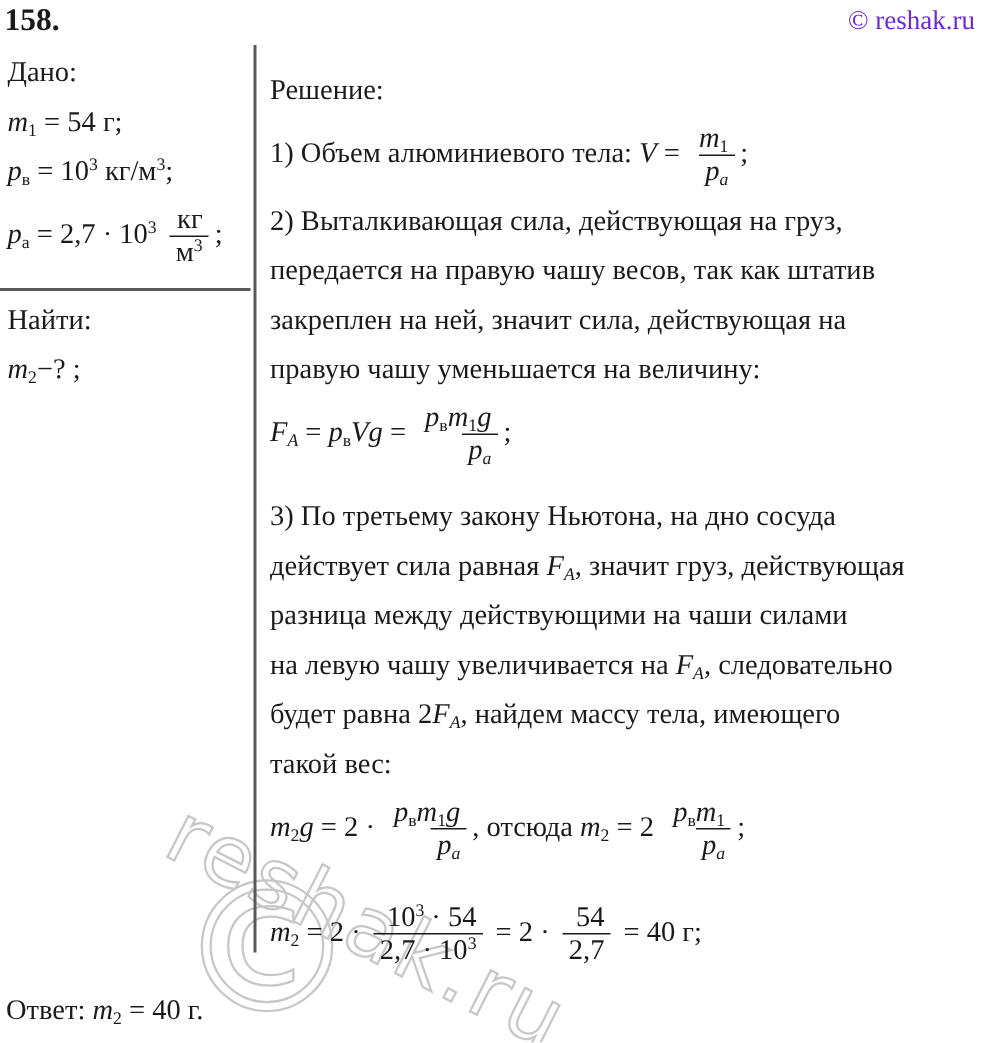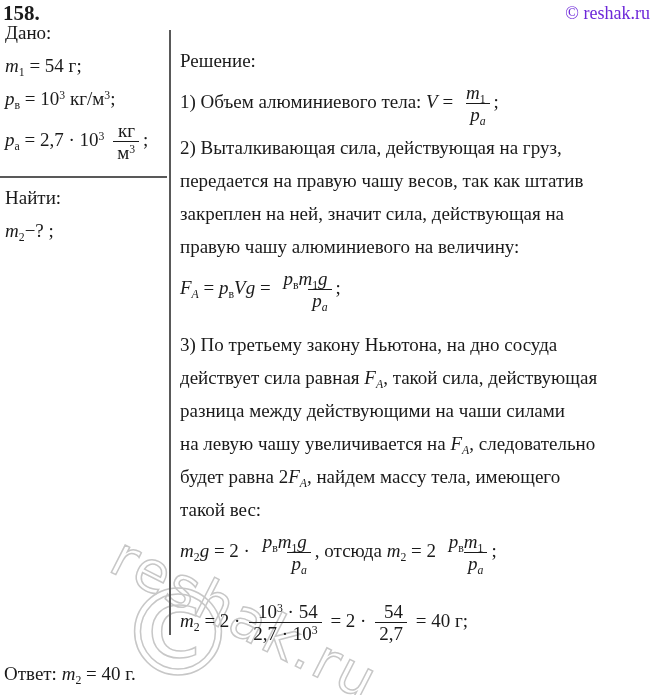--- a/index.html
+++ b/index.html
@@ -19,21 +19,21 @@
   .fline{line-height:24px;padding:5px 0;white-space:nowrap;}
   .mb12{margin-bottom:12px;}
   .mb6{margin-bottom:16px;}
   
   #problem-number{position:absolute;left:3px;top:0px;font-weight:bold;font-size:21px;line-height:26px;z-index:2;}
   #copyright{position:absolute;right:5px;top:1px;font-size:18px;line-height:24px;color:#6d28d9;z-index:2;text-decoration:none;text-align:center;}
   
   #vdivider{position:absolute;left:169px;top:30px;height:605px;width:0;border-left:2px solid #595959;z-index:1;}
   #find-divider{border:none;border-top:2px solid #595959;margin:7px 0 3px -5px;width:167px;height:0;}
   
-  #given-col{position:absolute;left:5px;top:16px;width:162px;z-index:2;}
+  #given-col{position:absolute;left:5px;top:32px;width:162px;z-index:2;}
   #right-col{position:absolute;left:180px;top:44px;width:474px;z-index:2;}
   #answer{position:absolute;left:4px;top:657px;z-index:2;}
   
   .wm{
     position:absolute;z-index:0;color:transparent;
     -webkit-text-stroke:1.5px #c7c7c7;
     font-family:"DejaVu Sans",sans-serif;
     user-select:none;
   }
   #wm-text{left:128px;top:528px;font-size:56px;letter-spacing:3px;transform:rotate(27deg);transform-origin:0 0;line-height:1;}
@@ -67,27 +67,27 @@
 
   <div id="right-col">
     <div class="tline">Решение:</div>
     <div class="fline"><span>1) Объем алюминиевого тела: </span><span class="i">V</span><span> = </span><span class="frac">
           <span class="num"><span class="i">m</span><span class="sub">1</span></span>
           <span class="den"><span class="i">p</span><span class="isub">a</span></span>
         </span><span>;</span></div>
     <div class="tline"><span>2) Выталкивающая сила, действующая на груз,</span></div>
     <div class="tline"><span>передается на правую чашу весов, так как штатив</span></div>
     <div class="tline"><span>закреплен на ней, значит сила, действующая на</span></div>
-    <div class="tline"><span>правую чашу алюминиевого на величину:</span></div>
+    <div class="tline"><span>правую чашу уменьшается на величину:</span></div>
     <div class="fline mb12"><span class="i">F</span><span class="isub">A</span><span> = </span><span class="i">p</span><span class="sub">в</span><span class="i">V</span><span class="i">g</span><span> = </span><span class="frac">
           <span class="num"><span class="i">p</span><span class="sub">в</span><span class="i">m</span><span class="sub">1</span><span class="i">g</span></span>
           <span class="den"><span class="i">p</span><span class="isub">a</span></span>
         </span><span>;</span></div>
     <div class="tline"><span>3) По третьему закону Ньютона, на дно сосуда</span></div>
-    <div class="tline"><span>действует сила равная </span><span class="i">F</span><span class="isub">A</span><span>, такой сила, действующая</span></div>
+    <div class="tline"><span>действует сила равная </span><span class="i">F</span><span class="isub">A</span><span>, значит груз, действующая</span></div>
     <div class="tline"><span>разница между действующими на чаши силами</span></div>
     <div class="tline"><span>на левую чашу увеличивается на </span><span class="i">F</span><span class="isub">A</span><span>, следовательно</span></div>
     <div class="tline"><span>будет равна 2</span><span class="i">F</span><span class="isub">A</span><span>, найдем массу тела, имеющего</span></div>
     <div class="tline"><span>такой вес:</span></div>
     <div class="fline mb6"><span class="i">m</span><span class="sub">2</span><span class="i">g</span><span> = 2 · </span><span class="frac">
           <span class="num"><span class="i">p</span><span class="sub">в</span><span class="i">m</span><span class="sub">1</span><span class="i">g</span></span>
           <span class="den"><span class="i">p</span><span class="isub">a</span></span>
         </span><span>, отсюда </span><span class="i">m</span><span class="sub">2</span><span> = 2 </span><span class="frac">
           <span class="num"><span class="i">p</span><span class="sub">в</span><span class="i">m</span><span class="sub">1</span></span>
           <span class="den"><span class="i">p</span><span class="isub">a</span></span>

